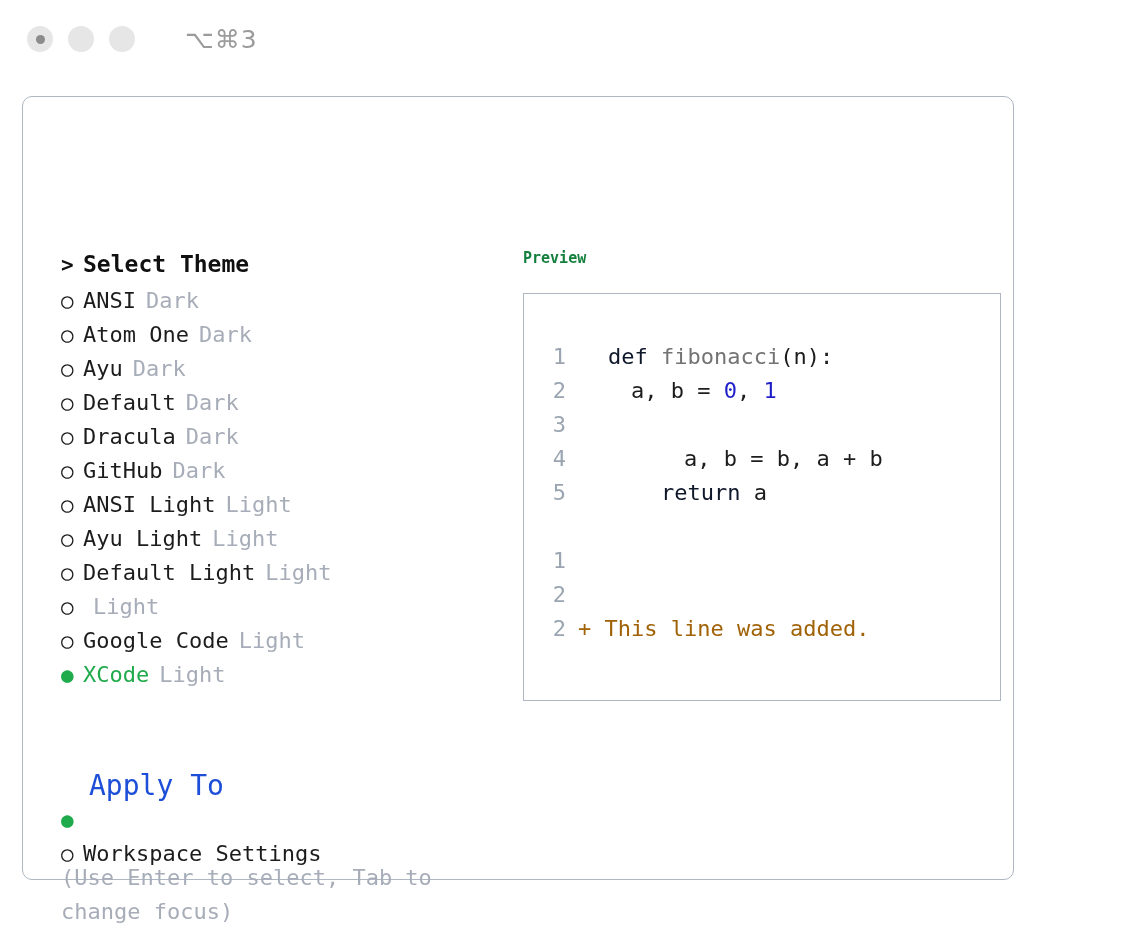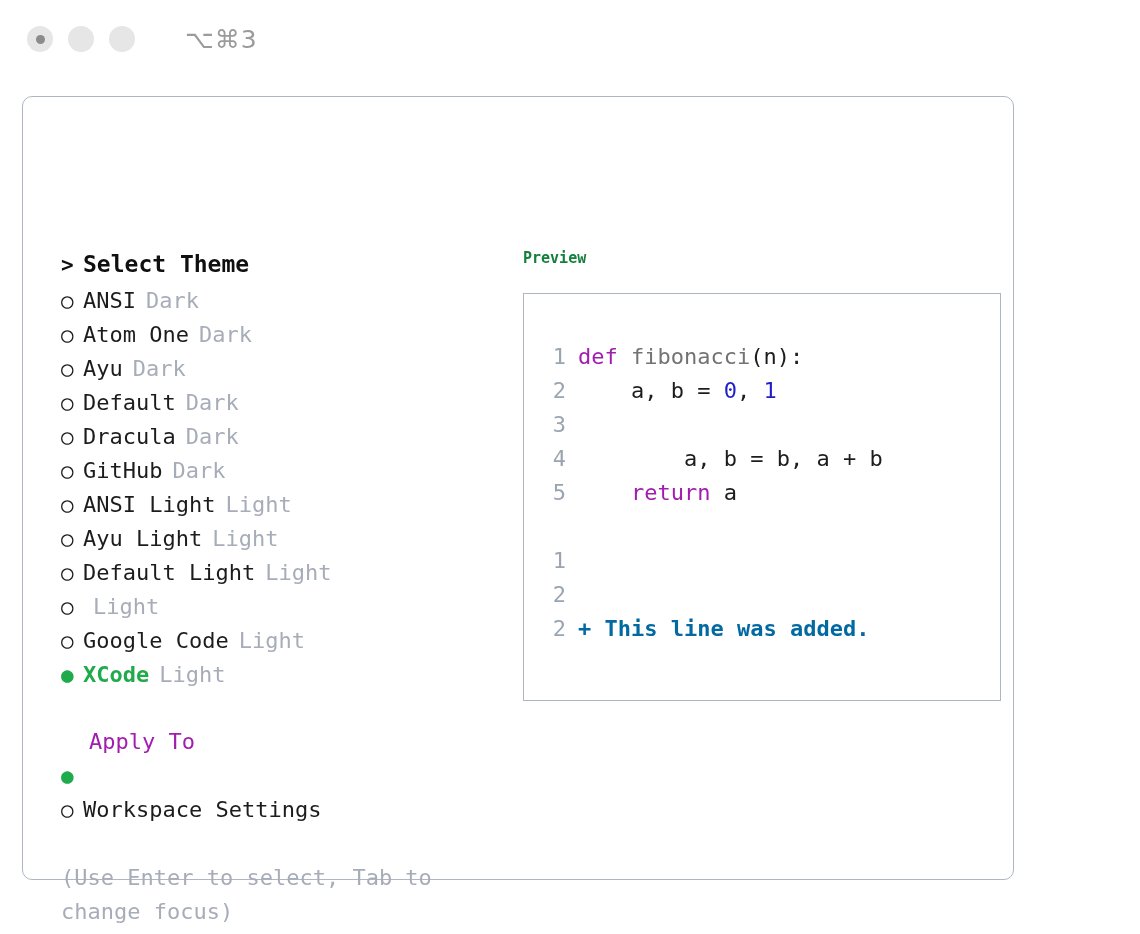--- a/index.html
+++ b/index.html
@@ -100,44 +100,45 @@
     white-space: pre;
   }
   .marker {
     width: 22px;
     flex: none;
     color: #1c1c1c;
     font-size: 21px;
   }
   .marker.selected { color: #1faa4b; }
   .label { color: #1c1c1c; }
-  .label.selected { color: #1faa4b; font-weight: bold; }
+  .label.selected { color: #1faa4b; }
   .variant { color: #a7adb8; padding-left: 10px; }
 
   #select-theme-heading {
     font-weight: bold;
     font-size: 23px;
     color: #101010;
     line-height: 38px;
   }
   #select-theme-heading .marker { font-weight: bold; color:#101010; }
 
   
   #apply-to-block {
     position: absolute;
     left: 38px;
     top: 628px;
     width: 440px;
   }
   #apply-to-heading {
-    font-size: 22px;
-    line-height: 34px;
-    color: #a21caf;
+    font-size: 28px;
+    line-height: 34px;
+    color: #1d4ed8;
     padding-left: 28px;
     white-space: pre;
+    margin-top: 44px;
   }
 
   
   #hint-text {
     position: absolute;
     left: 38px;
     top: 764px;
     width: 420px;
     color: #a7adb8;
     font-size: 22px;
@@ -174,28 +175,28 @@
   .lineno {
     width: 26px;
     text-align: right;
     color: #9aa5b1;
     flex: none;
     margin-right: 12px;
   }
   .code-text { white-space: pre; }
   .blank-line { height: 34px; }
 
-  .tok-kw      { color: #a21caf; }
+  .tok-kw      { color: #0f172a; margin-left: 30px; }
   .tok-fn      { color: #737373; }
   .tok-builtin { color: #7a3ec8; }
   .tok-num     { color: #1f1fc8; }
   .tok-plain   { color: #1c1c1c; }
   .tok-ctx     { color: #8b8b8b; }
   .tok-del     { color: #c0271a; }
-  .tok-add     { color: #0369a1; font-weight: bold; }
+  .tok-add     { color: #a16207; }
 </style>
 </head>
 <body>
 
 <div id="app-canvas">
 
   <div id="titlebar">
     <div class="dot">
       <div class="inner-dot"></div>
     </div>

